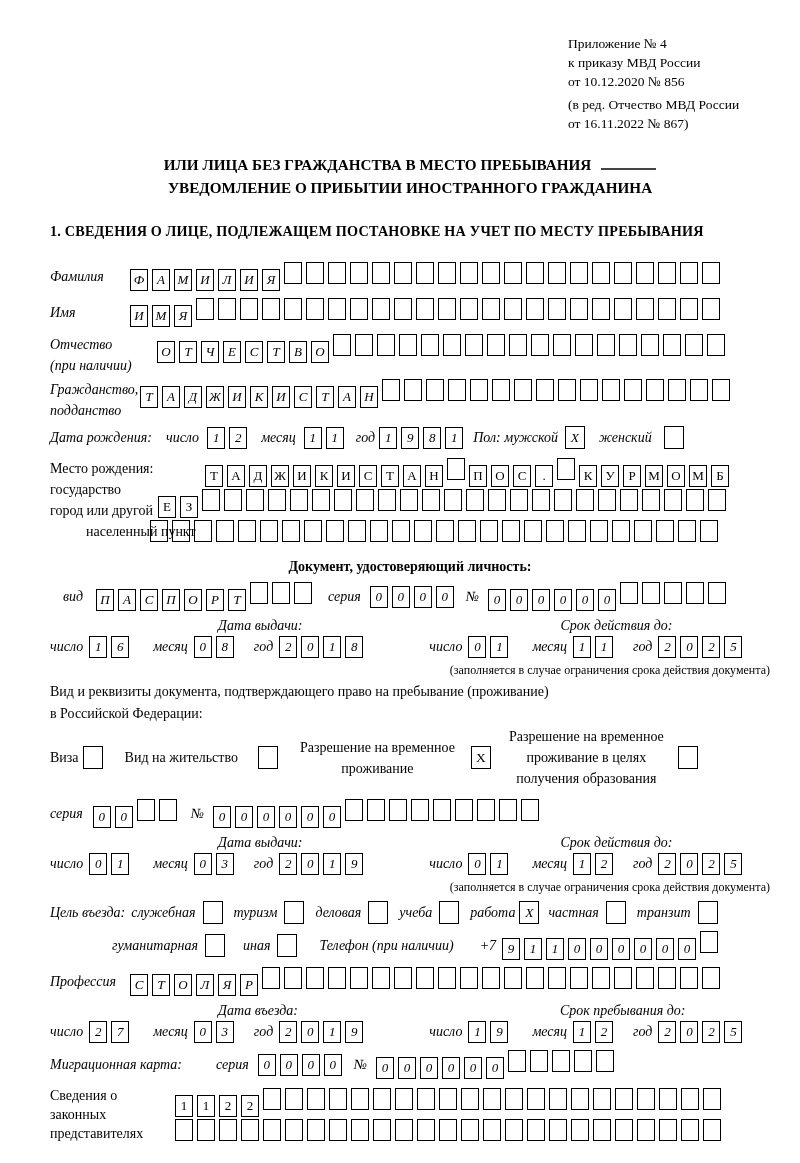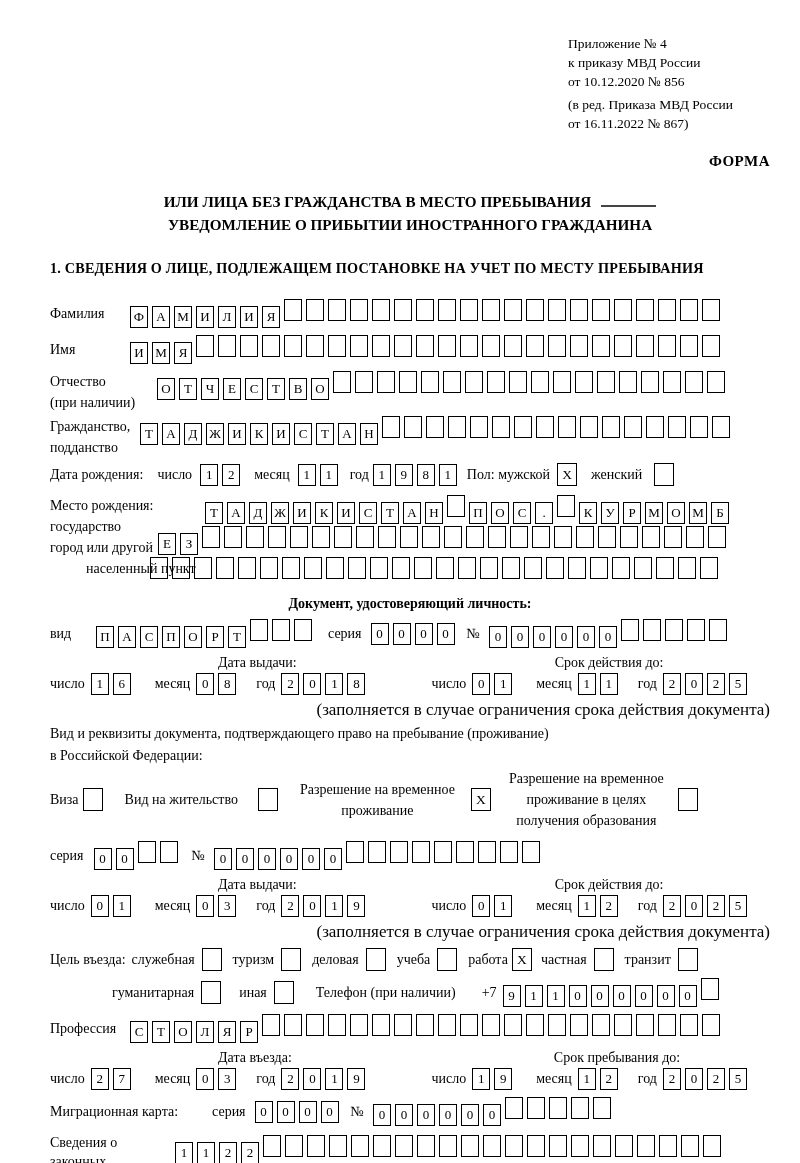--- a/index.html
+++ b/index.html
@@ -9,21 +9,21 @@
 
   .apx{margin-left:518px;font-size:13.5px;line-height:19px;}
   .apx .gap{margin-top:4px;}
   .forma{font-weight:bold;text-align:right;font-size:15px;margin-top:20px;letter-spacing:.5px;}
 
   .title{font-weight:bold;text-align:center;font-size:15.2px;line-height:23px;margin-top:20px;}
   .uline{display:inline-block;width:55px;border-bottom:2px solid #444;height:1px;margin-left:10px;vertical-align:baseline;}
 
   .sec-head{font-weight:bold;font-size:14.2px;margin-top:24px;letter-spacing:.2px;}
 
-  .row{display:flex;align-items:center;margin-bottom:7px;}
+  .row{display:flex;align-items:center;margin-bottom:7px;font-style:italic;}
   .row.top{align-items:flex-start;}
   .lbl{flex:none;}
   .cells{white-space:nowrap;font-size:0;}
   .cell{display:inline-block;box-sizing:content-box;width:16px;height:20px;border:1.5px solid #000;
         margin-right:4px;text-align:center;line-height:20px;font-size:13px;
         font-family:"Liberation Serif","DejaVu Serif",serif;}
   .cb{display:inline-block;box-sizing:content-box;width:18px;height:21px;border:1.5px solid #000;
       text-align:center;line-height:21px;font-size:13.5px;flex:none;}
 
   .w80{width:80px;} .w90{width:90px;} .w107{width:107px;}
@@ -32,21 +32,21 @@
   .center-bold{font-weight:bold;text-align:center;font-size:14px;margin:6px 0 7px 0;}
 
   .bp{position:relative;height:93px;margin-bottom:8px;}
   .bp .bpl{position:absolute;left:0;line-height:21px;}
   .bp .bps{position:absolute;}
 
   .dates-titles{margin-bottom:2px;}
   .dg{display:flex;align-items:center;}
   .dg .dl{margin-right:6px;}
   .dg .cells{margin-right:12px;}
-  .note{font-size:17px;text-align:right;margin:-2px 0 6px 0;}
+  .note{font-size:12px;text-align:right;margin:-2px 0 6px 0;}
 
   .opts{display:flex;align-items:center;margin:4px 0 10px 0;}
   .opt-label{text-align:center;line-height:21px;}
   .mlchk{margin-left:8px;}
 
   .purpose1{margin-top:4px;}
   .p-item{display:flex;align-items:center;margin-right:11px;}
   .p-item .cb{margin-left:7px;}
 
   .legal{position:relative;height:122px;margin-top:2px;}
@@ -55,25 +55,24 @@
 </style>
 </head>
 <body>
 
 <div class="page">
 
   <div class="apx">
     <div>Приложение № 4</div>
     <div>к приказу МВД России</div>
     <div>от 10.12.2020 № 856</div>
-    <div class="gap">(в ред. Приказа МВД России</div>
+    <div class="gap">(в ред. Отчество МВД России</div>
     <div>от 16.11.2022 № 867)</div>
   </div>
 
-  <div class="forma">ФОРМА</div>
 
   <div class="title">
     <div><span>ИЛИ ЛИЦА БЕЗ ГРАЖДАНСТВА В МЕСТО ПРЕБЫВАНИЯ</span><span class="uline"></span></div>
     <div>УВЕДОМЛЕНИЕ О ПРИБЫТИИ ИНОСТРАННОГО ГРАЖДАНИНА</div>
   </div>
 
   <div class="sec-head">1. СВЕДЕНИЯ О ЛИЦЕ, ПОДЛЕЖАЩЕМ ПОСТАНОВКЕ НА УЧЕТ ПО МЕСТУ ПРЕБЫВАНИЯ</div>
 
   <div class="row" style="margin-top:22px;">
     <span class="lbl w80">Фамилия</span>
@@ -121,21 +120,21 @@
     <div class="bpl" style="top:42px;">город или другой</div>
     <div class="bpl" style="top:63px;margin-left:36px;">населенный пункт</div>
     <div class="bps cells" style="left:155px;top:0;"><span class="cell">Т</span><span class="cell">А</span><span class="cell">Д</span><span class="cell">Ж</span><span class="cell">И</span><span class="cell">К</span><span class="cell">И</span><span class="cell">С</span><span class="cell">Т</span><span class="cell">А</span><span class="cell">Н</span><span class="cell"></span><span class="cell">П</span><span class="cell">О</span><span class="cell">С</span><span class="cell">.</span><span class="cell"></span><span class="cell">К</span><span class="cell">У</span><span class="cell">Р</span><span class="cell">М</span><span class="cell">О</span><span class="cell">М</span><span class="cell">Б</span></div>
     <div class="bps cells" style="left:108px;top:31px;"><span class="cell">Е</span><span class="cell">З</span><span class="cell"></span><span class="cell"></span><span class="cell"></span><span class="cell"></span><span class="cell"></span><span class="cell"></span><span class="cell"></span><span class="cell"></span><span class="cell"></span><span class="cell"></span><span class="cell"></span><span class="cell"></span><span class="cell"></span><span class="cell"></span><span class="cell"></span><span class="cell"></span><span class="cell"></span><span class="cell"></span><span class="cell"></span><span class="cell"></span><span class="cell"></span><span class="cell"></span><span class="cell"></span><span class="cell"></span></div>
     <div class="bps cells" style="left:100px;top:62px;"><span class="cell"></span><span class="cell"></span><span class="cell"></span><span class="cell"></span><span class="cell"></span><span class="cell"></span><span class="cell"></span><span class="cell"></span><span class="cell"></span><span class="cell"></span><span class="cell"></span><span class="cell"></span><span class="cell"></span><span class="cell"></span><span class="cell"></span><span class="cell"></span><span class="cell"></span><span class="cell"></span><span class="cell"></span><span class="cell"></span><span class="cell"></span><span class="cell"></span><span class="cell"></span><span class="cell"></span><span class="cell"></span><span class="cell"></span></div>
   </div>
 
   <div class="center-bold">Документ, удостоверяющий личность:</div>
 
   <div class="row">
-    <span class="lbl" style="width:46px;">вид</span>
+    <span class="lbl" style="width:46px;text-align:center;">вид</span>
     <span class="cells"><span class="cell">П</span><span class="cell">А</span><span class="cell">С</span><span class="cell">П</span><span class="cell">О</span><span class="cell">Р</span><span class="cell">Т</span><span class="cell"></span><span class="cell"></span><span class="cell"></span></span>
     <span style="margin-left:12px;margin-right:9px;">серия</span>
     <span class="cells"><span class="cell">0</span><span class="cell">0</span><span class="cell">0</span><span class="cell">0</span></span>
     <span style="margin-left:8px;margin-right:9px;">№</span>
     <span class="cells"><span class="cell">0</span><span class="cell">0</span><span class="cell">0</span><span class="cell">0</span><span class="cell">0</span><span class="cell">0</span><span class="cell"></span><span class="cell"></span><span class="cell"></span><span class="cell"></span><span class="cell"></span></span>
   </div>
 
   <div class="row dates-titles">
     <span style="margin-left:168px;">Дата выдачи:</span>
     <span style="margin-left:258px;">Срок действия до:</span>

